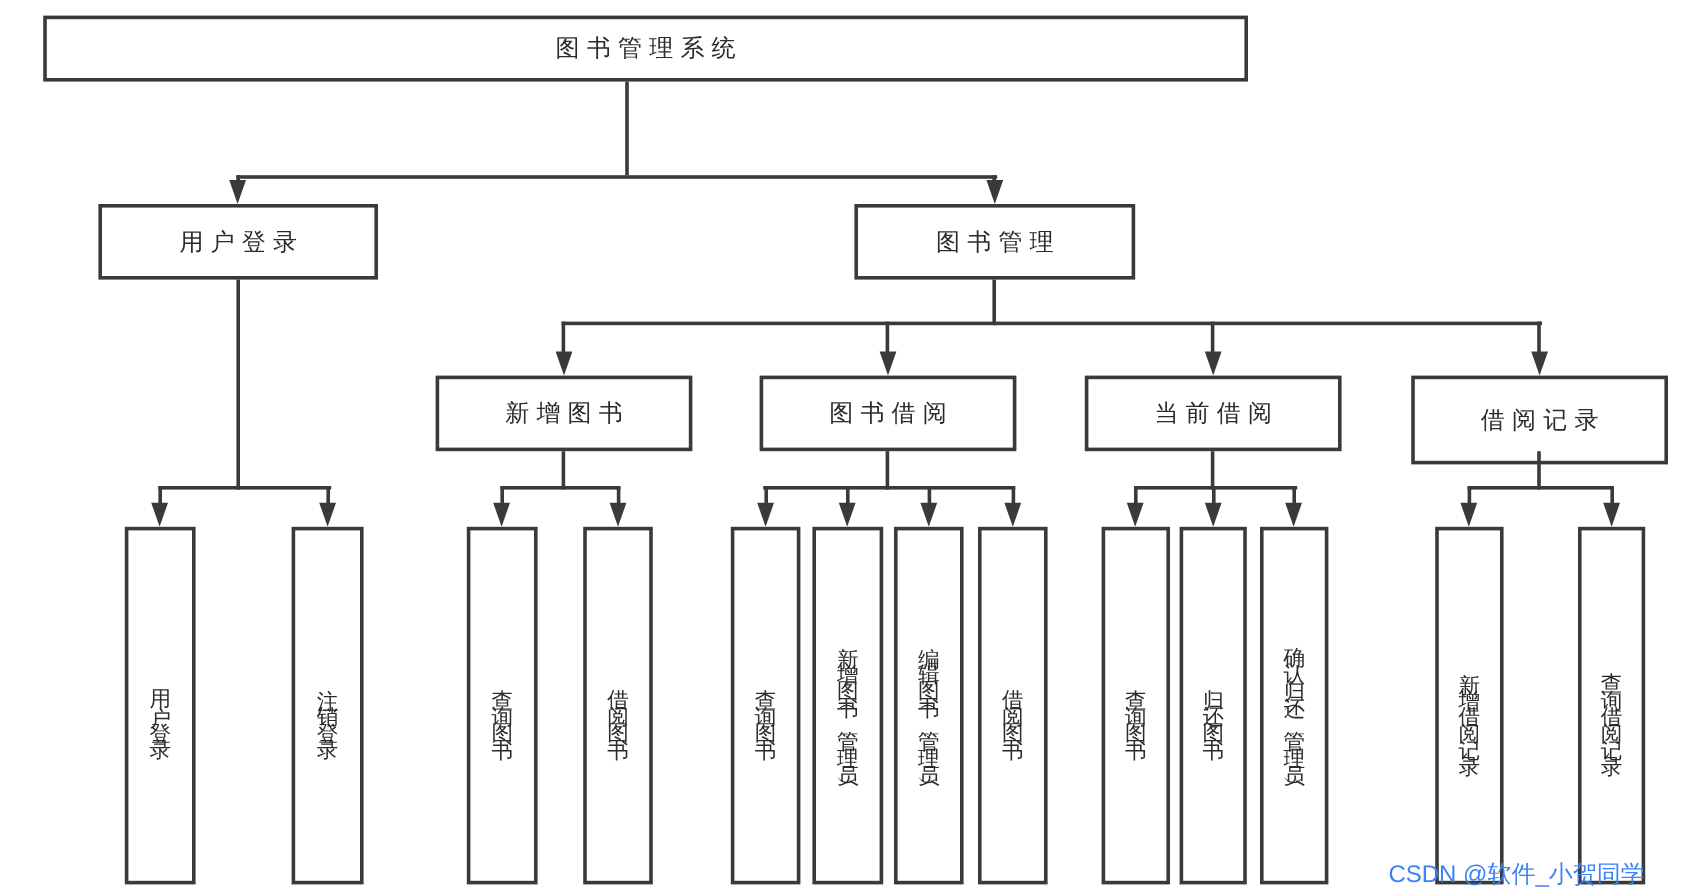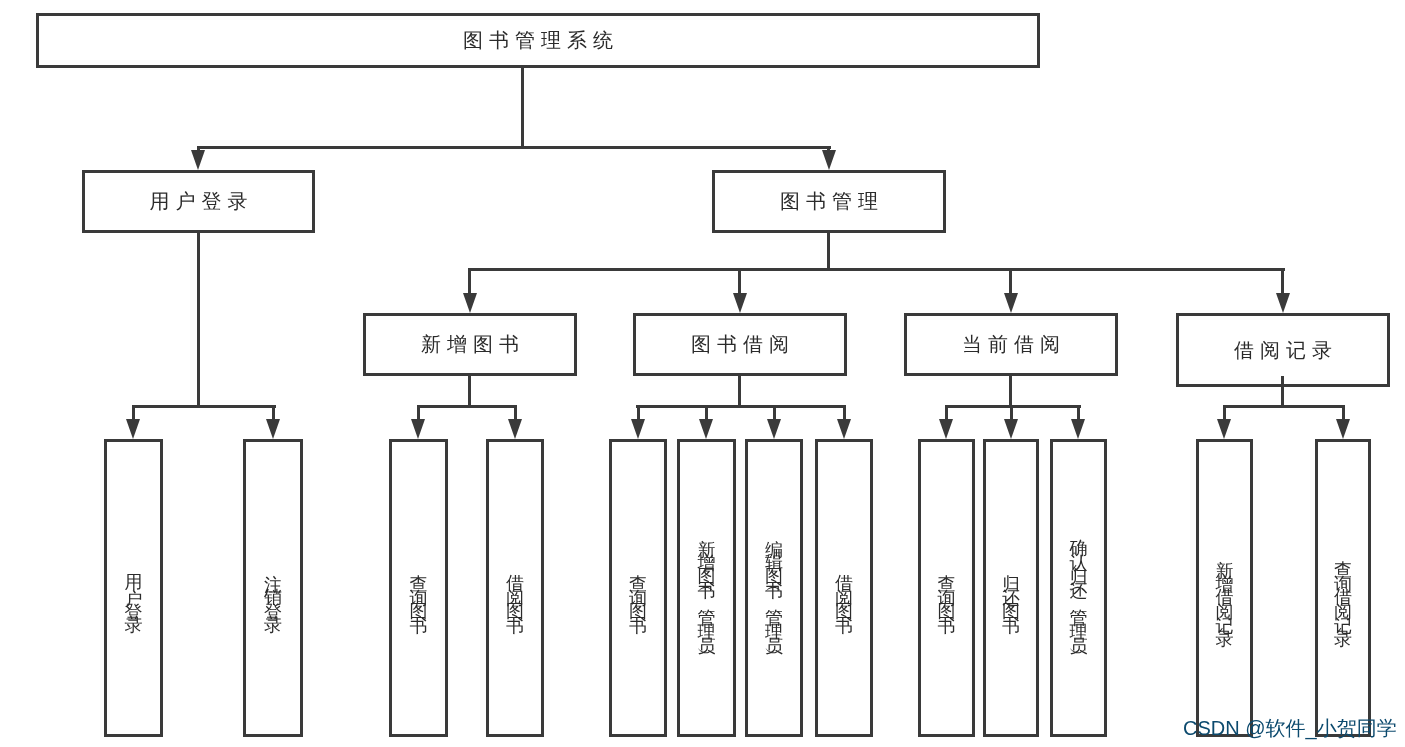--- a/index.html
+++ b/index.html
@@ -40,23 +40,23 @@
   }
   .arrowhead{
     position:absolute;
     width:0;height:0;
     border-left:7px solid transparent;
     border-right:7px solid transparent;
     border-top:20px solid #3a3a3a;
   }
   .watermark{
     position:absolute;
-    left:1183px;top:715px;
+    left:1157px;top:715px;
     font-size:20px;
-    color:#0c4a6e;
+    color:#3b82f6;
     z-index:5;
     white-space:nowrap;
   }
 </style>
 </head>
 <body>
 
 <div id="canvas">
 
   <div class="box hbox" style="left:36px;top:13px;width:1004px;height:55px">

